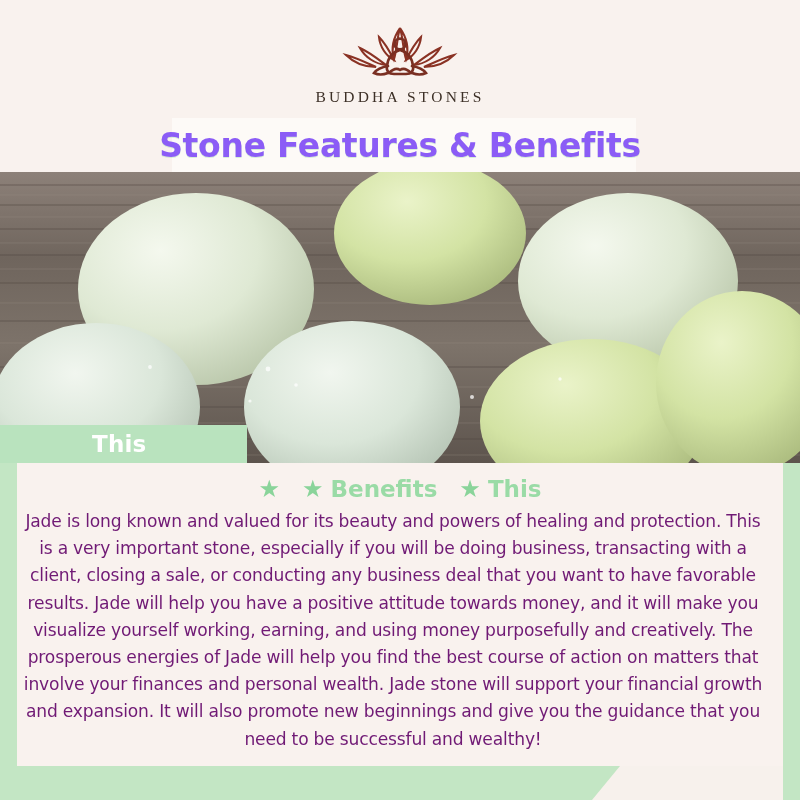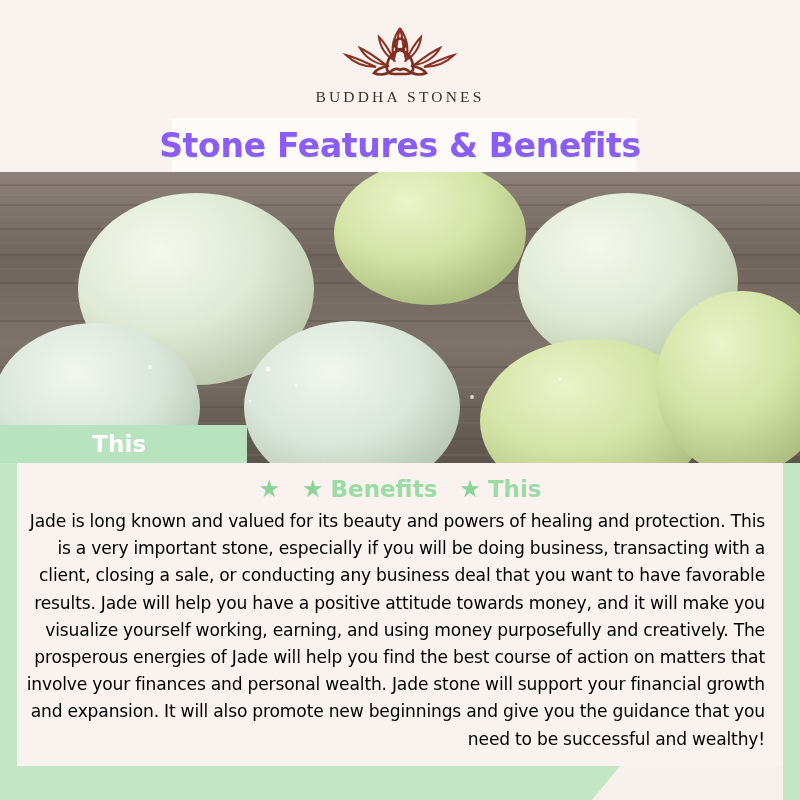--- a/index.html
+++ b/index.html
@@ -183,22 +183,22 @@
     line-height: 1;
     color: #8ad49a;
   }
 
   .body-copy {
     margin-top: 3px;
     padding: 0 18px 0 4px;
     font-family: "DejaVu Sans", sans-serif;
     font-size: 17.1px;
     line-height: 27.2px;
-    color: #000000;
-    text-align: right;
+    color: #701a75;
+    text-align: center;
     letter-spacing: -0.15px;
     word-spacing: -0.2px;
   }
 </style>
 </head>
 <body>
 
 <div class="infographic">
 
   <div class="frame-top"></div>

